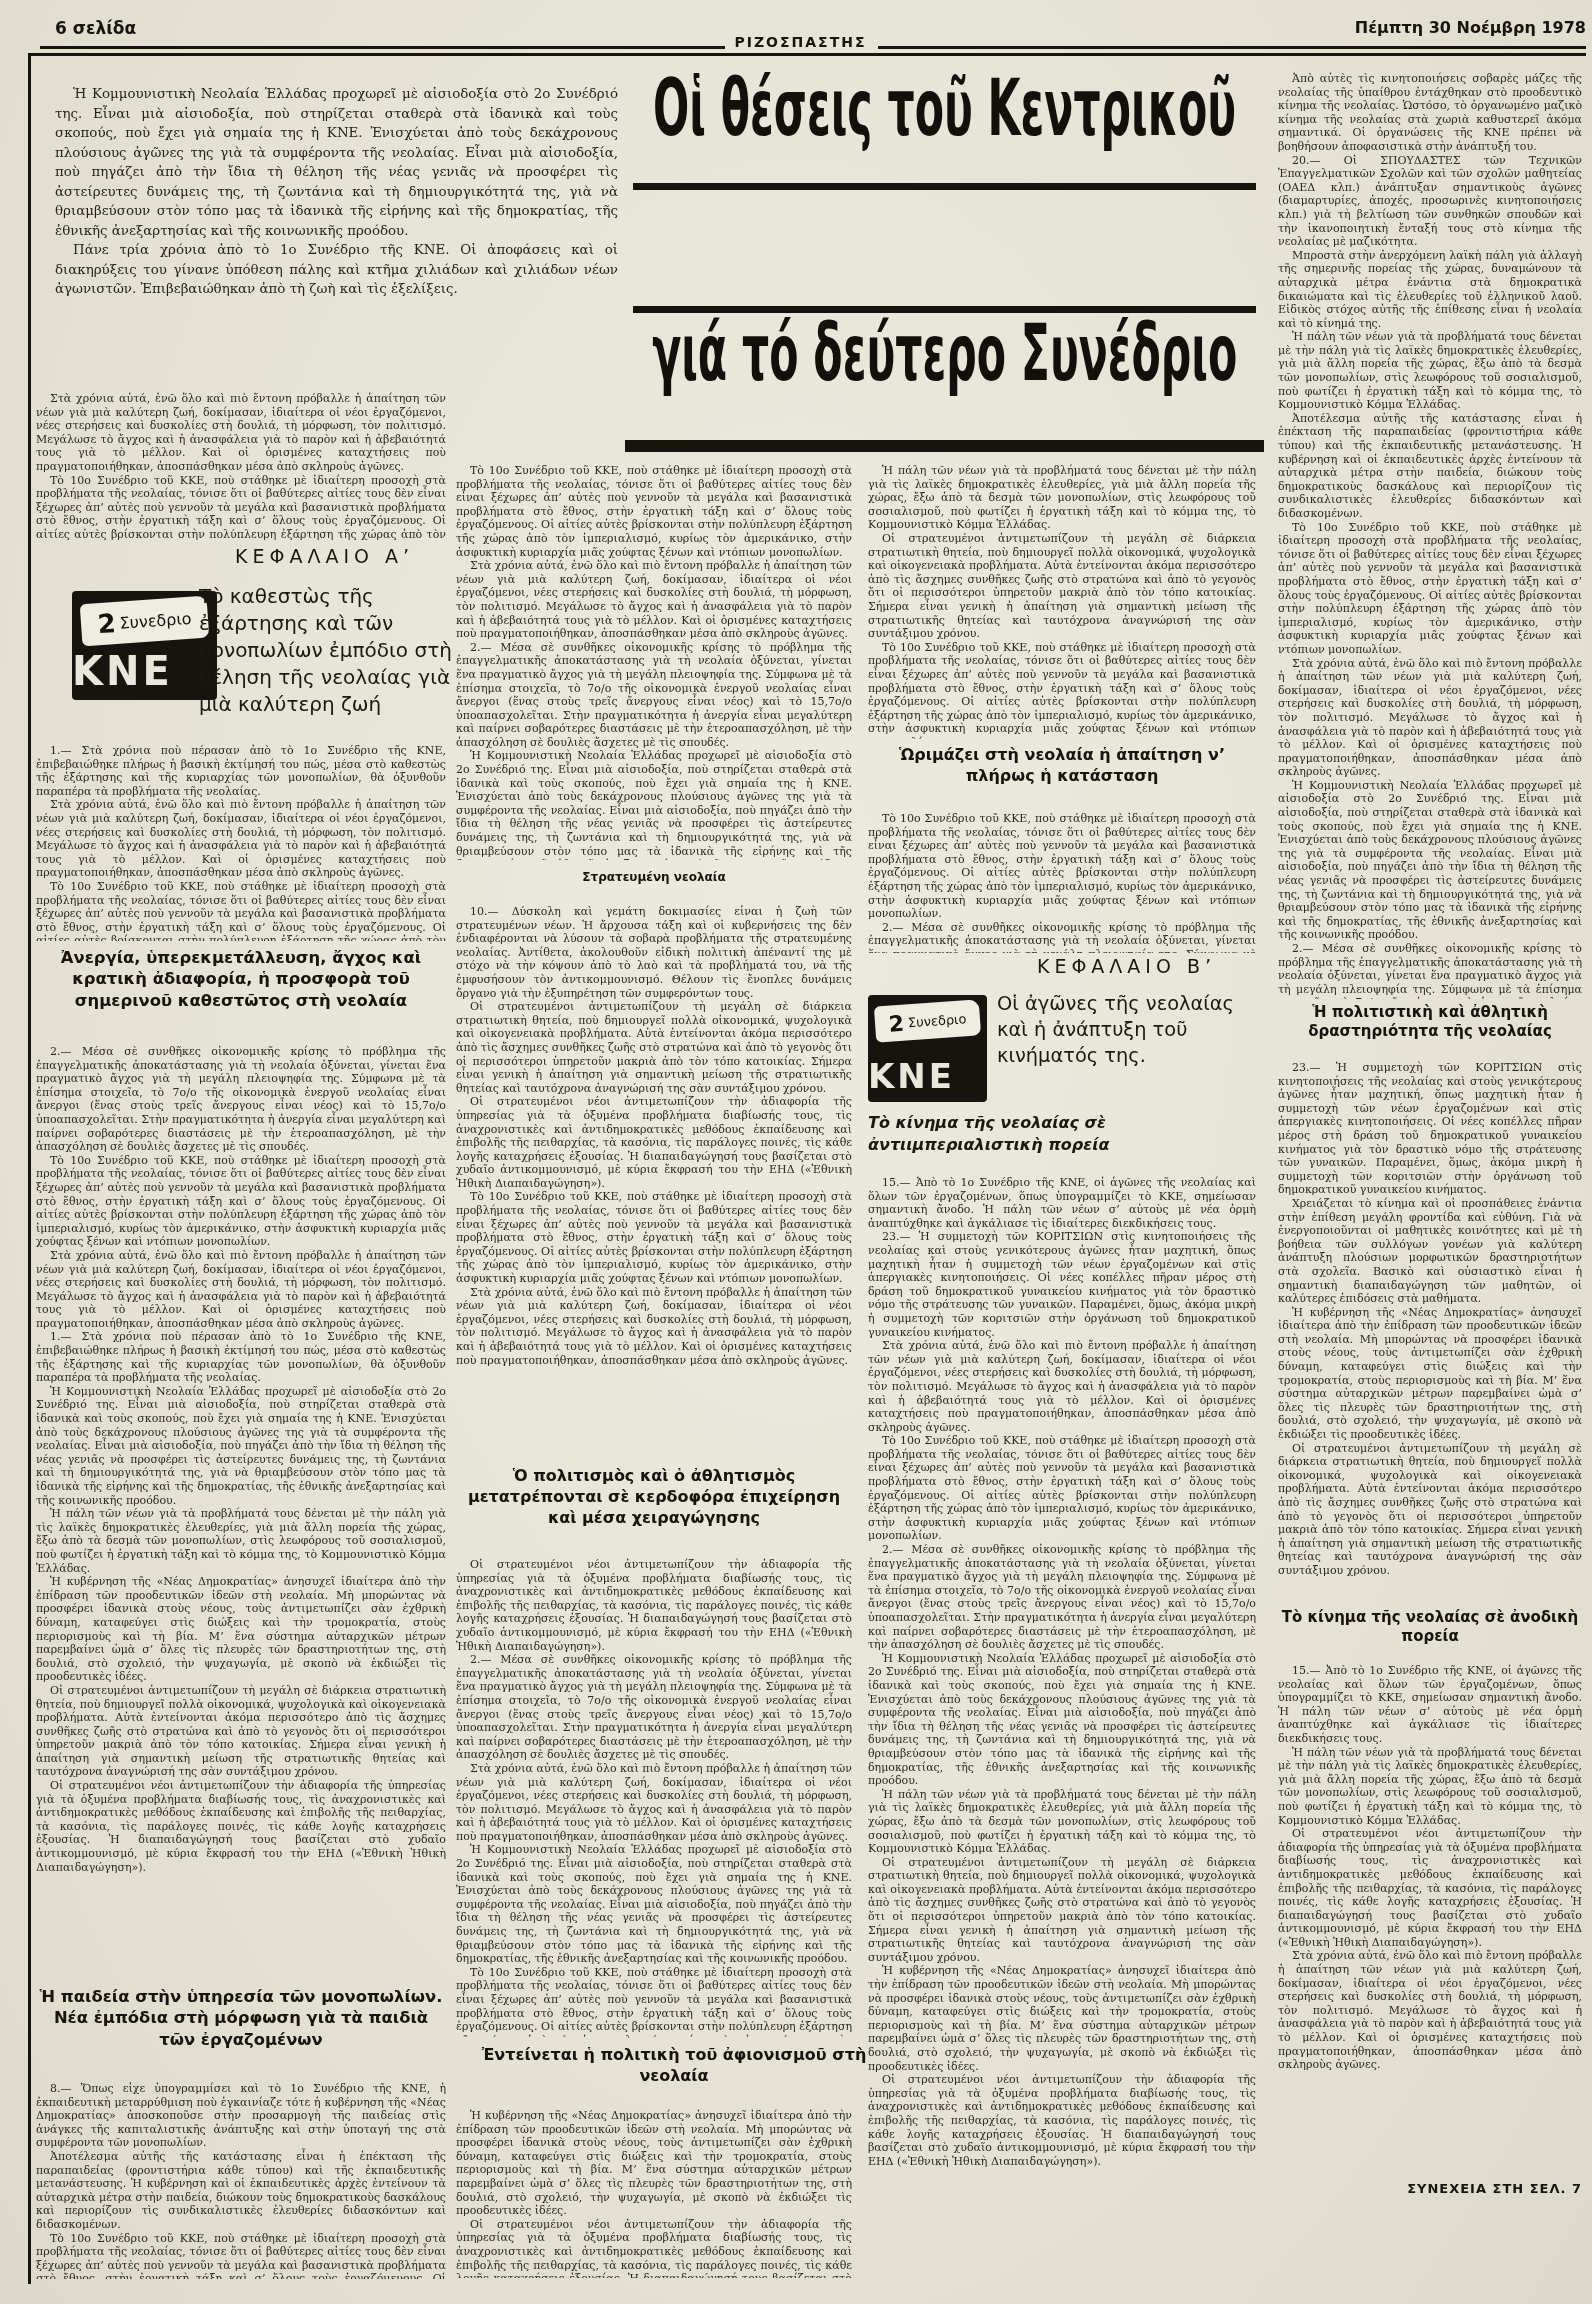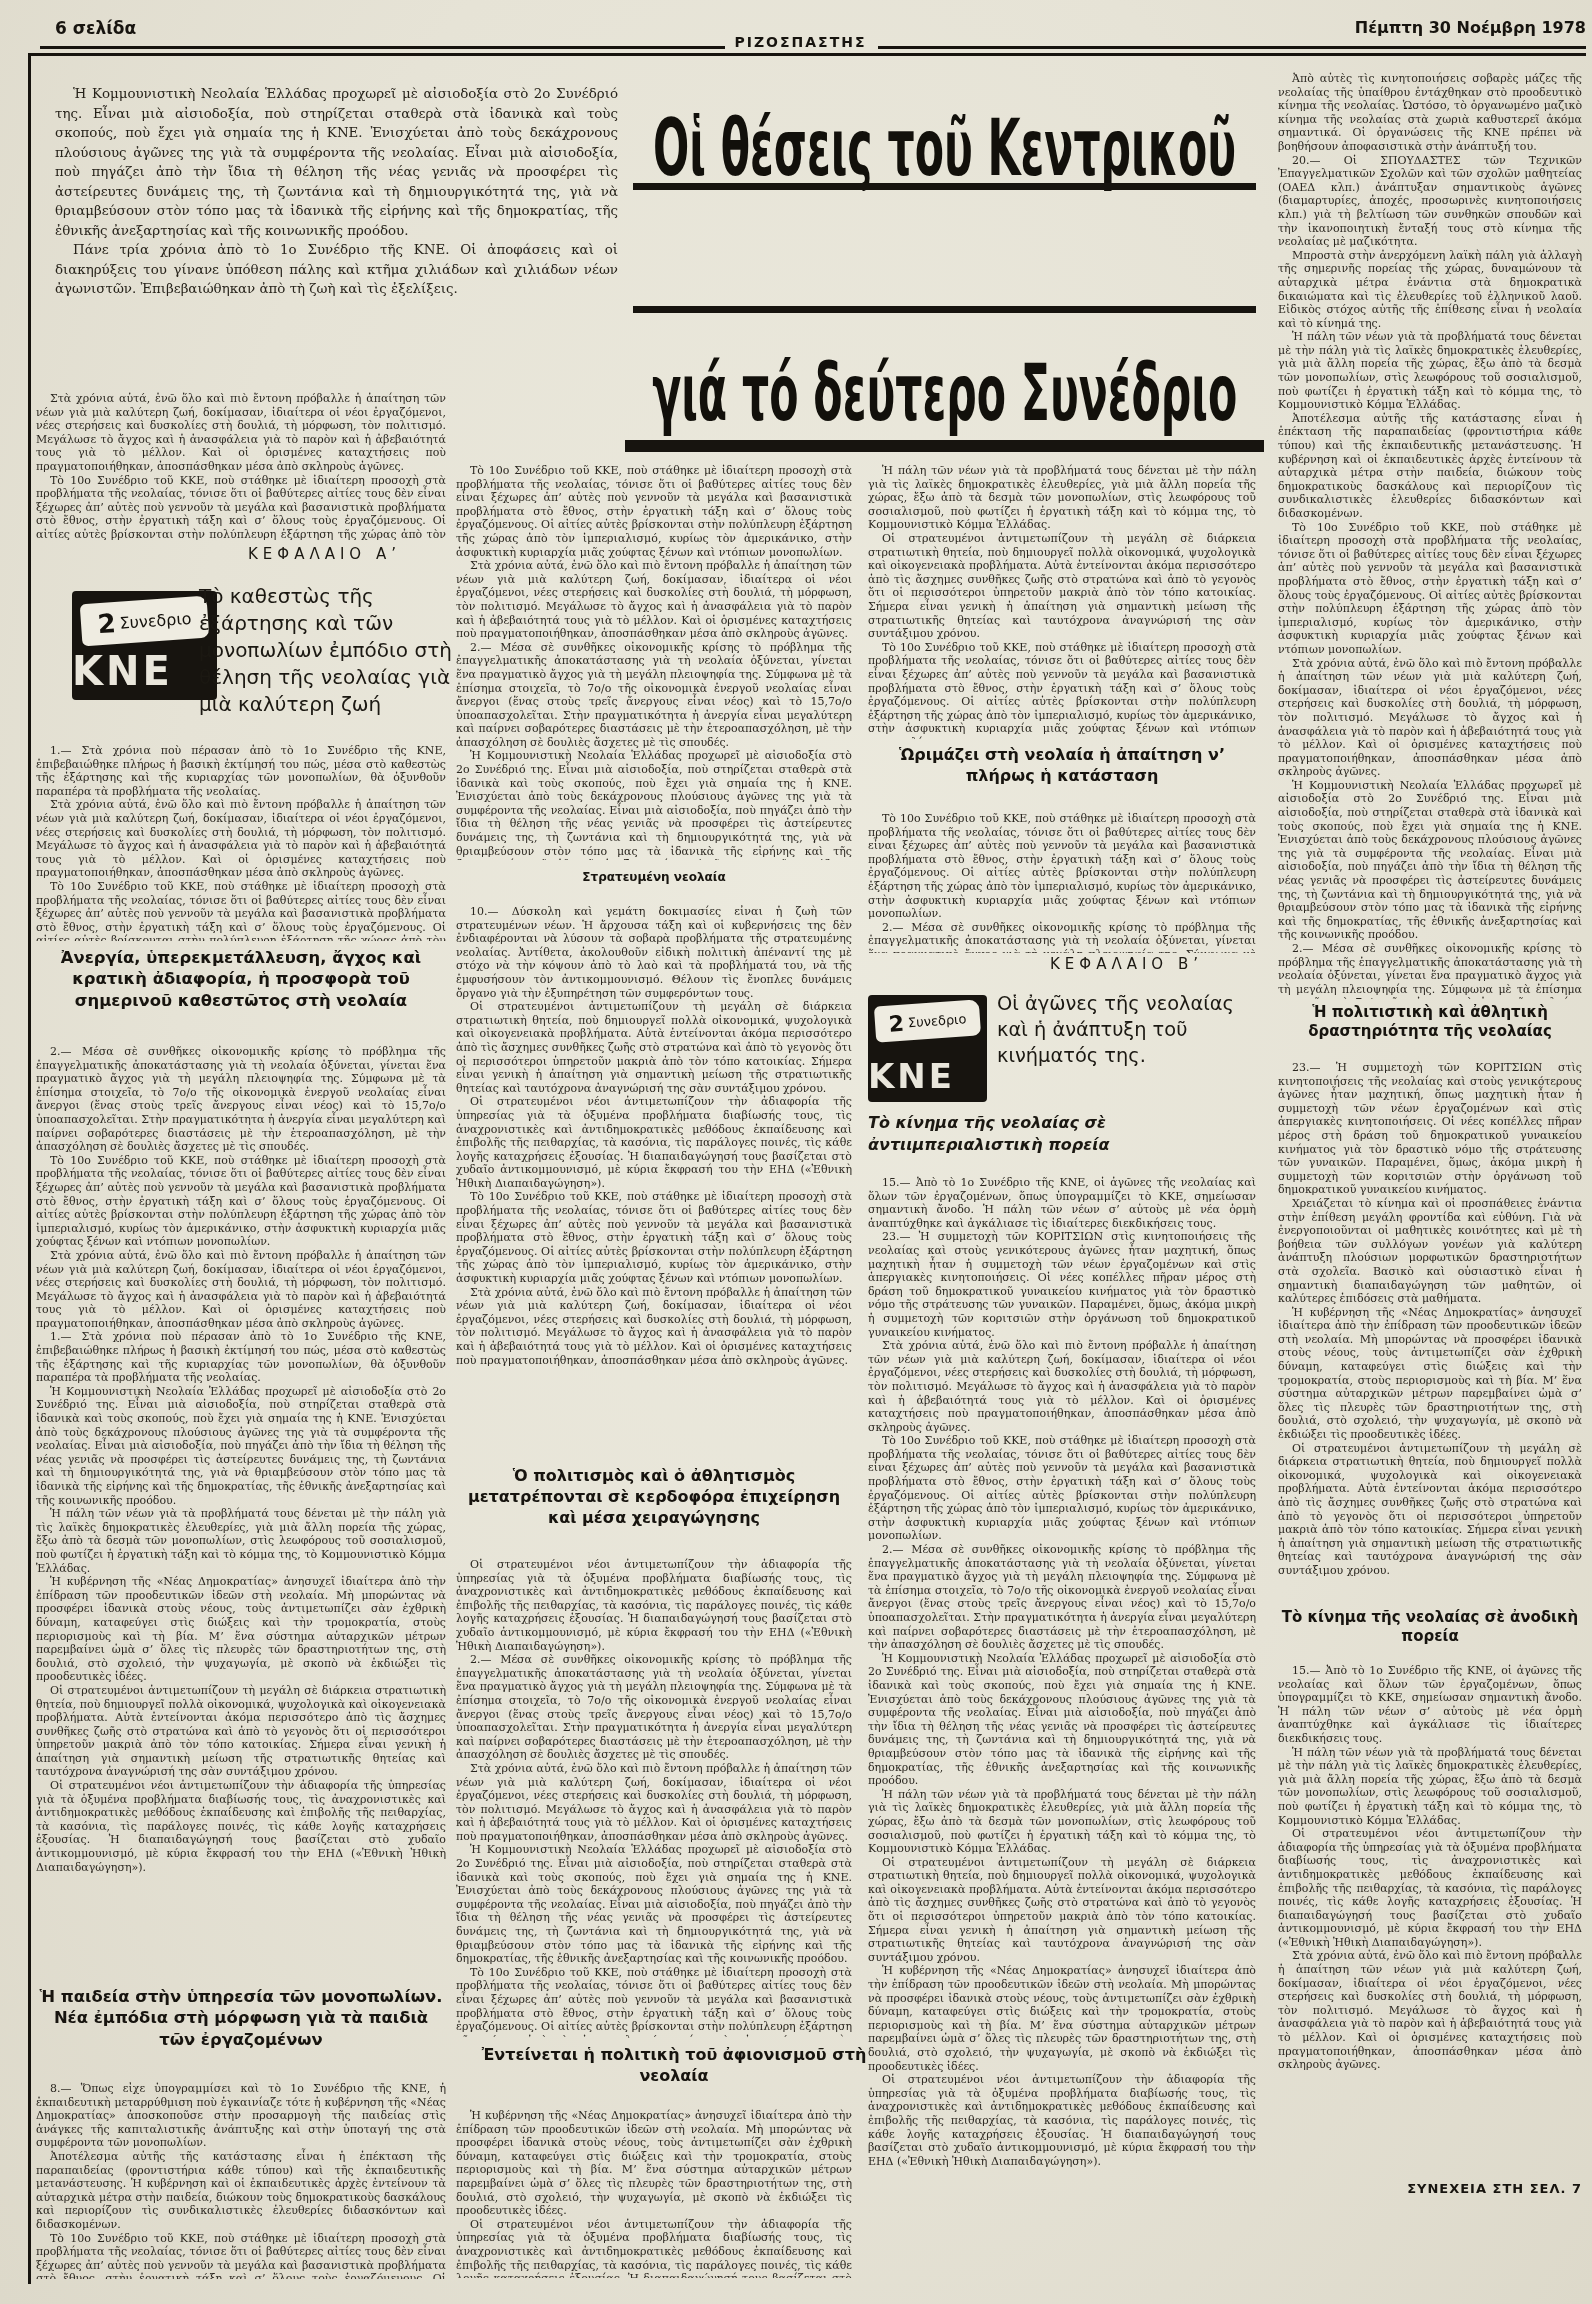--- a/index.html
+++ b/index.html
@@ -10,22 +10,22 @@
   .rule{background:#17140f;}
   .pagelabel{font:bold 17px/20px "DejaVu Sans",sans-serif;color:#17140f;text-align:center;}
   .masthead{font:bold 14px/18px "DejaVu Sans",sans-serif;letter-spacing:2px;color:#17140f;text-align:center;}
   .dateline{font:bold 16px/20px "DejaVu Sans",sans-serif;color:#17140f;text-align:right;}
   .intro{font:13.4px/19.5px "DejaVu Serif",serif;text-align:justify;overflow:hidden;color:#26221a;}
   .intro p{margin:0;text-indent:18px;}
   .bodytext{font:11px/13.6px "DejaVu Serif",serif;text-align:justify;overflow:hidden;color:#2b2720;}
   .bodytext p{margin:0;text-indent:14px;}
   .hl-line{font-family:"DejaVu Sans",sans-serif;font-weight:bold;font-size:52px;color:#12100b;
            text-align:center;white-space:nowrap;transform:scale(0.82,1.5);transform-origin:50% 50%;}
-  .hl-slot{position:absolute;width:100%;height:100px;display:flex;align-items:flex-end;justify-content:center;}
-  .chap-label{font-family:"DejaVu Sans",sans-serif;font-size:15px;letter-spacing:5px;color:#1b1812;text-align:center;}
+  .hl-slot{position:absolute;width:100%;height:100px;display:flex;align-items:flex-start;justify-content:center;}
+  .chap-label{font-family:"DejaVu Sans",sans-serif;font-size:19px;letter-spacing:5px;color:#1b1812;text-align:center;}
   .chap-title{font-family:"DejaVu Sans",sans-serif;font-size:20px;line-height:27px;color:#1b1812;}
   .subhead{font-family:"DejaVu Sans",sans-serif;font-weight:bold;text-align:center;color:#17140f;}
   .logo{background:#17140f;border-radius:4px;}
   .flag{position:absolute;background:#efece1;border-radius:6px 10px 8px 6px;transform:rotate(-4deg);
         display:flex;align-items:center;justify-content:center;color:#15120d;font-family:"DejaVu Sans",sans-serif;}
   .flag .num{font-weight:bold;margin-right:4px;}
   .kne{position:absolute;left:0;right:0;text-align:left;color:#e9e6db;
        font-family:"DejaVu Sans",sans-serif;font-weight:bold;letter-spacing:3px;}
   .cont{font:bold 13px/16px "DejaVu Sans",sans-serif;letter-spacing:1px;text-align:right;color:#17140f;}
 </style>

